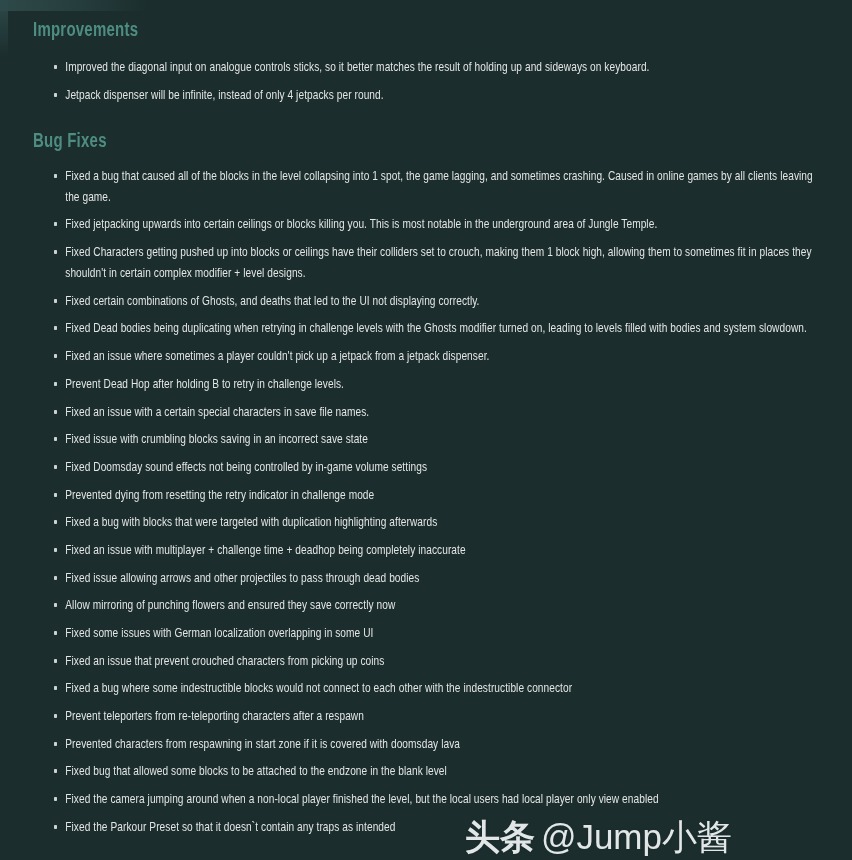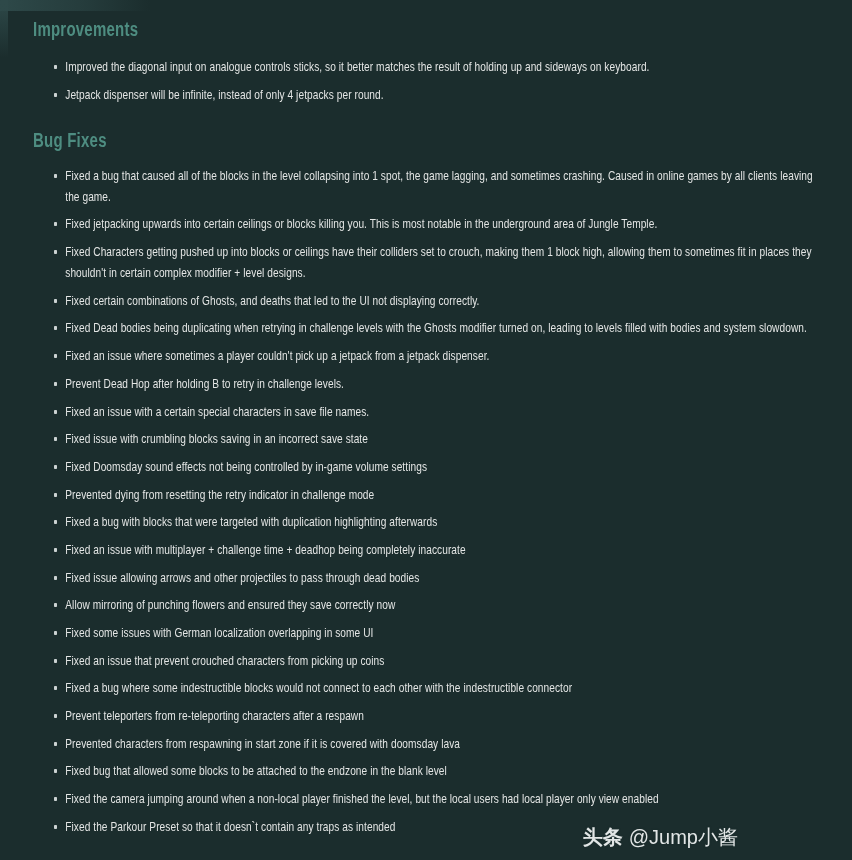--- a/index.html
+++ b/index.html
@@ -53,23 +53,23 @@
   }
   .bul {
     position: absolute; left: 28px; top: 9px;
     width: 4px; height: 4px;
     background: #ccd3d3;
     border-radius: 1px;
   }
 
   .watermark {
     position: absolute;
-    right: 0; bottom: 6px;
+    right: 6px; bottom: 6px;
     color: #e2e6e6;
-    font-size: 20px;
+    font-size: 35px;
     line-height: 34px;
     white-space: nowrap;
     text-shadow: 0 0 2px rgba(27,45,45,0.6);
   }
   .watermark .wm-prefix { font-weight: 800; margin-right: 6px; }
   .watermark .wm-handle { font-weight: 500; }
 </style>
 </head>
 <body>
 

